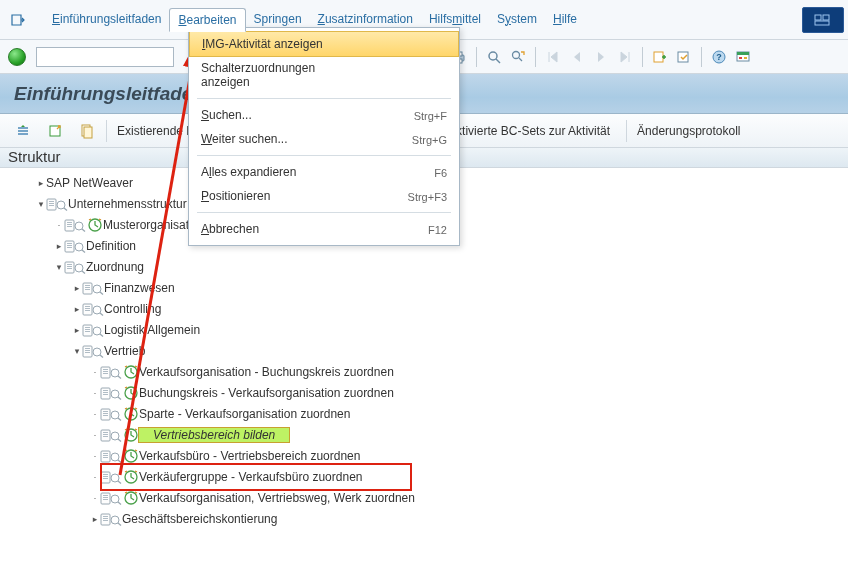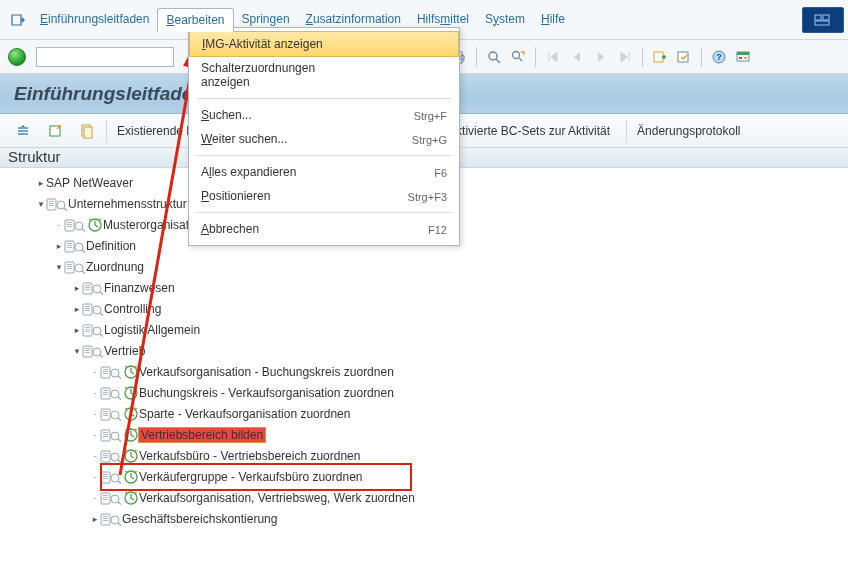--- a/index.html
+++ b/index.html
@@ -1,18 +1,18 @@
 <!DOCTYPE html>
 <html><head>
 <meta charset="utf-8">
 <style>
   * { box-sizing: border-box; font-family: Arial, Helvetica, sans-serif; }
   html, body { margin:0; padding:0; width:848px; height:577px; background:#fff; overflow:hidden; font-size:12px; color:#333; }
   
-  .menubar { height:40px; background:#f5f8fb; border-bottom:1px solid #cfd7de; display:flex; align-items:center; padding-left:8px; gap:4px; position:relative; }
+  .menubar { height:40px; background:#f5f8fb; border-bottom:1px solid #cfd7de; display:flex; align-items:center; padding-left:8px; gap:16px; position:relative; }
   .menubar .menu-exit { width:20px; height:20px; display:flex; align-items:center; justify-content:center; color:#2a6ea3; cursor:pointer; }
   .menubar .menu-item { padding:4px 8px; color:#2a6ea3; cursor:pointer; }
   .menubar .menu-item.open { background:#fff; border:1px solid #a8b8c6; border-bottom:1px solid #fff; border-radius:3px 3px 0 0; position:relative; z-index:21; }
   .menubar .menu-item .ul { text-decoration: underline; text-underline-offset: 1px; }
   .menubar .spacer { flex:1; }
   .win-btn { width:42px; height:26px; margin-right:4px; background:#0d3d7a; border:1px solid #2b5a97; border-radius:2px; display:flex; align-items:center; justify-content:center; color:#fff; }
   
   .dropdown { position:absolute; top:27px; left:188px; width:272px; background:#fff; border:1px solid #a8b8c6; box-shadow:2px 2px 6px rgba(0,0,0,.15); z-index:20; padding:4px 0; }
   .dropdown .item { display:flex; align-items:flex-end; padding:5px 12px; gap:50px; cursor:pointer; }
   .dropdown .item .lbl { flex:1; }
@@ -34,21 +34,21 @@
   .subbar { height:34px; background:linear-gradient(#fcfdfe,#eef3f7); border-bottom:1px solid #cfd7de; display:flex; align-items:center; padding-left:10px; gap:6px; }
   .subbtn { height:22px; display:flex; align-items:center; padding:0 4px; border:1px solid transparent; border-radius:2px; gap:4px; }
   .subbtn-text { padding:0 10px; color:#333; border-left:1px solid #cfd7de; height:22px; display:flex; align-items:center; }
   
   .treehdr { background:linear-gradient(#eef4f8,#dde8f0); border-bottom:1px solid #cfd7de; height:20px; padding-left:8px; display:flex; align-items:flex-start; font-size:15px; color:#333; }
   
   .tree { position:relative; padding:4px 0 4px 8px; height:calc(577px - 28px - 34px - 40px - 34px - 20px); overflow:hidden;}
   .node { display:flex; align-items:center; height:21px; position:relative;}
   .toggle { width:10px; display:flex; justify-content:center; color:#555; font-size:9px; }
   .node .lbl { margin-left:0; }
-  .node.highlight .lbl { background:#ef4444; outline:1px solid #c8a030; padding:0 2px;}
+  .node.highlight .lbl { background:#bef264; outline:1px solid #c8a030; padding:0 14px;font-style:italic;}
   .icon-doc { width:22px; height:14px; display:inline-flex; align-items:center; justify-content:center;}
   .icon-doc svg { display:block;}
   .icon-clock { width:16px; height:16px; display:inline-flex; align-items:center; justify-content:center; margin-left:1px;}
   .icon-clock svg { display:block;}
   .ind-1 { padding-left:28px; }
   .ind-2 { padding-left:46px; }
   .ind-3 { padding-left:64px; }
   .ind-4 { padding-left:82px; }
   
   .redbox { position:absolute; border:2px solid #d21; background:rgba(255,0,0,0); pointer-events:none;}

